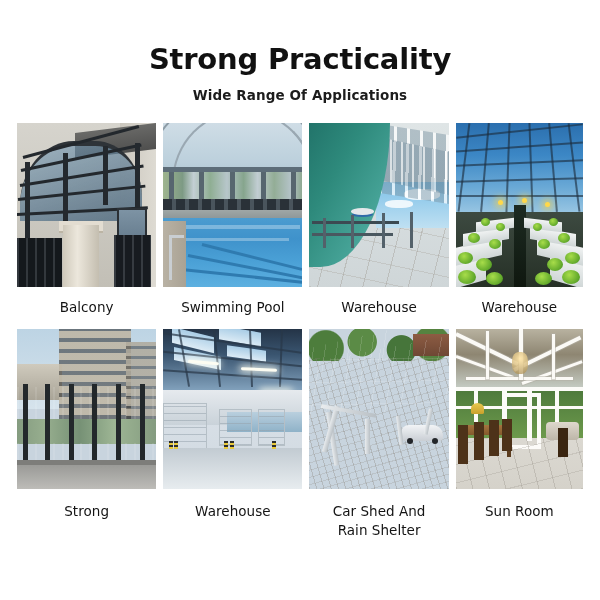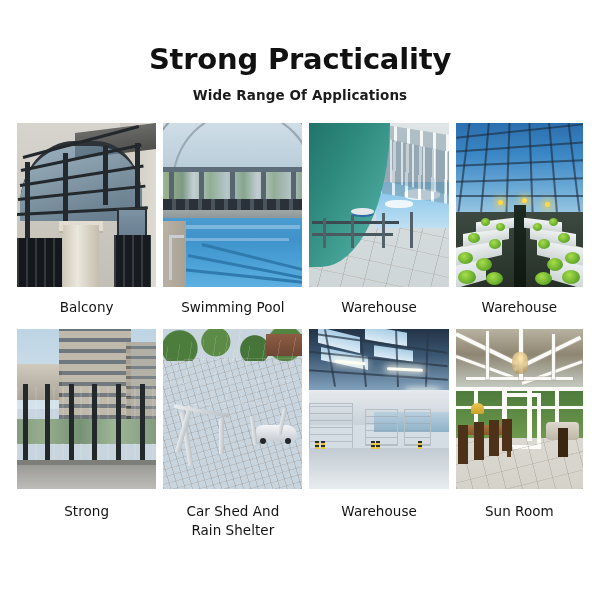--- a/index.html
+++ b/index.html
@@ -459,42 +459,20 @@
             <div class="hw-kerb"></div>
             <div class="hw-road"></div>
           </div>
         </div>
         <div class="caption"><span>Strong</span><br></div>
       </div>
 
       <div class="cell w140">
         <div class="thumb">
           <div class="art">
-            <div class="cs-trees"></div>
-            <div class="cs-house"></div>
-            <div class="cs-ground"></div>
-            <div class="cs-car"></div>
-            <div class="cs-wheel" style="right:26%; top:68%;"></div>
-            <div class="cs-wheel" style="right:8%;  top:68%;"></div>
-            <div class="cs-panelroof2"></div>
-            <div class="cs-panelroof"></div>
-            <div class="cs-col" style="left:12%; top:52%; width:5px; height:34%; transform:rotate(-9deg);"></div>
-            <div class="cs-col" style="left:18%; top:48%; width:5px; height:30%; transform:rotate(16deg);"></div>
-            <div class="cs-col" style="left:40%; top:56%; width:5px; height:22%;"></div>
-            <div class="cs-col" style="left:62%; top:54%; width:4px; height:18%; transform:rotate(-7deg);"></div>
-            <div class="cs-col" style="left:86%; top:50%; width:4px; height:16%; transform:rotate(12deg);"></div>
-            <div class="cs-col" style="left:8%;  top:50%; width:40%; height:4px; transform:rotate(10deg);"></div>
-          </div>
-        </div>
-        <div class="caption"><span>Car Shed And</span><br><span>Rain Shelter</span></div>
-      </div>
-
-      <div class="cell w140">
-        <div class="thumb">
-          <div class="art">
             <div class="wh-bg"></div>
             <div class="wh-roof"></div>
             <div class="wh-sky-panel" style="left:6%;  top:2%;  width:30%; height:10%; transform:skewY(14deg);"></div>
             <div class="wh-sky-panel" style="left:40%; top:0%;  width:30%; height:9%;  transform:skewY(10deg);"></div>
             <div class="wh-sky-panel" style="left:8%;  top:14%; width:34%; height:8%;  transform:skewY(12deg);"></div>
             <div class="wh-sky-panel" style="left:46%; top:12%; width:28%; height:7%;  transform:skewY(8deg);"></div>
             <div class="wh-beam" style="left:0; top:8%;  width:100%; height:2px; transform:rotate(8deg);"></div>
             <div class="wh-beam" style="left:0; top:18%; width:100%; height:2px; transform:rotate(6deg);"></div>
             <div class="wh-beam" style="left:0; top:28%; width:100%; height:2px; transform:rotate(4deg);"></div>
             <div class="wh-beam" style="left:14%; top:0; width:2px; height:36%; transform:rotate(-10deg);"></div>
@@ -511,20 +489,42 @@
             <div class="wh-door" style="left:68%; top:50%; width:18%; height:22%;"></div>
             <div class="wh-floor"></div>
             <div class="wh-bollard" style="left:4%;  top:70%;"></div>
             <div class="wh-bollard" style="left:8%;  top:70%;"></div>
             <div class="wh-bollard" style="left:44%; top:70%;"></div>
             <div class="wh-bollard" style="left:48%; top:70%;"></div>
             <div class="wh-bollard" style="left:78%; top:70%;"></div>
           </div>
         </div>
         <div class="caption">Warehouse</div>
+      </div>
+
+      <div class="cell w140">
+        <div class="thumb">
+          <div class="art">
+            <div class="cs-trees"></div>
+            <div class="cs-house"></div>
+            <div class="cs-ground"></div>
+            <div class="cs-car"></div>
+            <div class="cs-wheel" style="right:26%; top:68%;"></div>
+            <div class="cs-wheel" style="right:8%;  top:68%;"></div>
+            <div class="cs-panelroof2"></div>
+            <div class="cs-panelroof"></div>
+            <div class="cs-col" style="left:12%; top:52%; width:5px; height:34%; transform:rotate(-9deg);"></div>
+            <div class="cs-col" style="left:18%; top:48%; width:5px; height:30%; transform:rotate(16deg);"></div>
+            <div class="cs-col" style="left:40%; top:56%; width:5px; height:22%;"></div>
+            <div class="cs-col" style="left:62%; top:54%; width:4px; height:18%; transform:rotate(-7deg);"></div>
+            <div class="cs-col" style="left:86%; top:50%; width:4px; height:16%; transform:rotate(12deg);"></div>
+            <div class="cs-col" style="left:8%;  top:50%; width:40%; height:4px; transform:rotate(10deg);"></div>
+          </div>
+        </div>
+        <div class="caption"><span>Car Shed And</span><br><span>Rain Shelter</span></div>
       </div>
 
       <div class="cell w128">
         <div class="thumb">
           <div class="art">
             <div class="sr-bg"></div>
             <div class="sr-roofglass"></div>
             <div class="sr-beam" style="left:0;   top:2%;  width:54%; height:4px; transform:rotate(26deg);"></div>
             <div class="sr-beam" style="left:46%; top:24%; width:58%; height:4px; transform:rotate(-26deg);"></div>
             <div class="sr-beam" style="left:0;   top:16%; width:48%; height:3px; transform:rotate(20deg);"></div>

